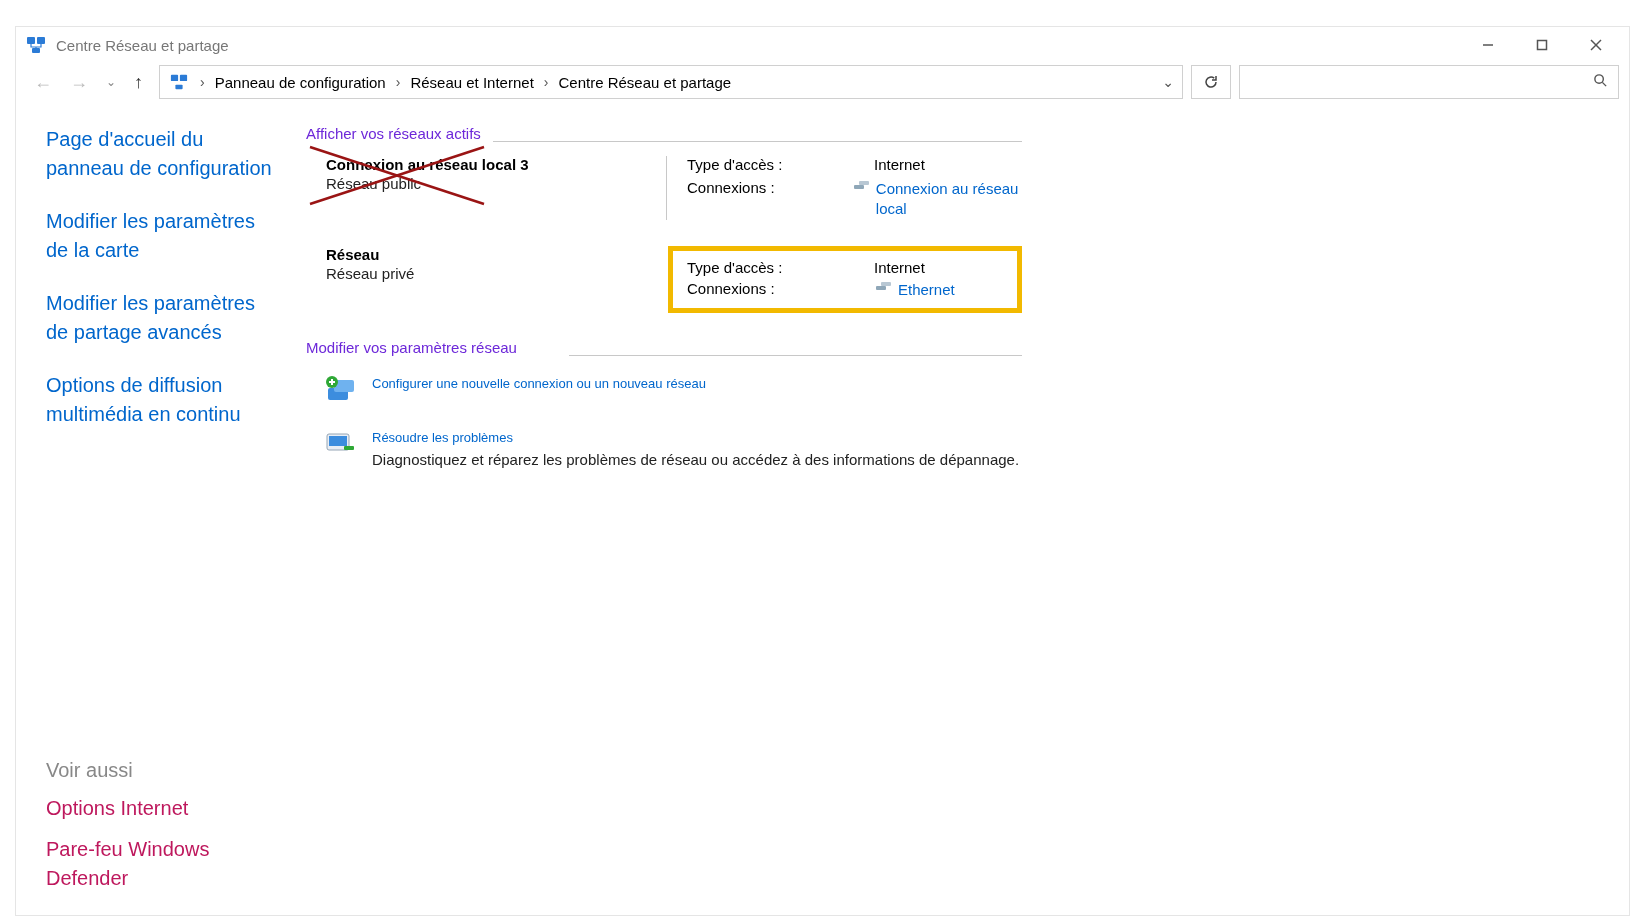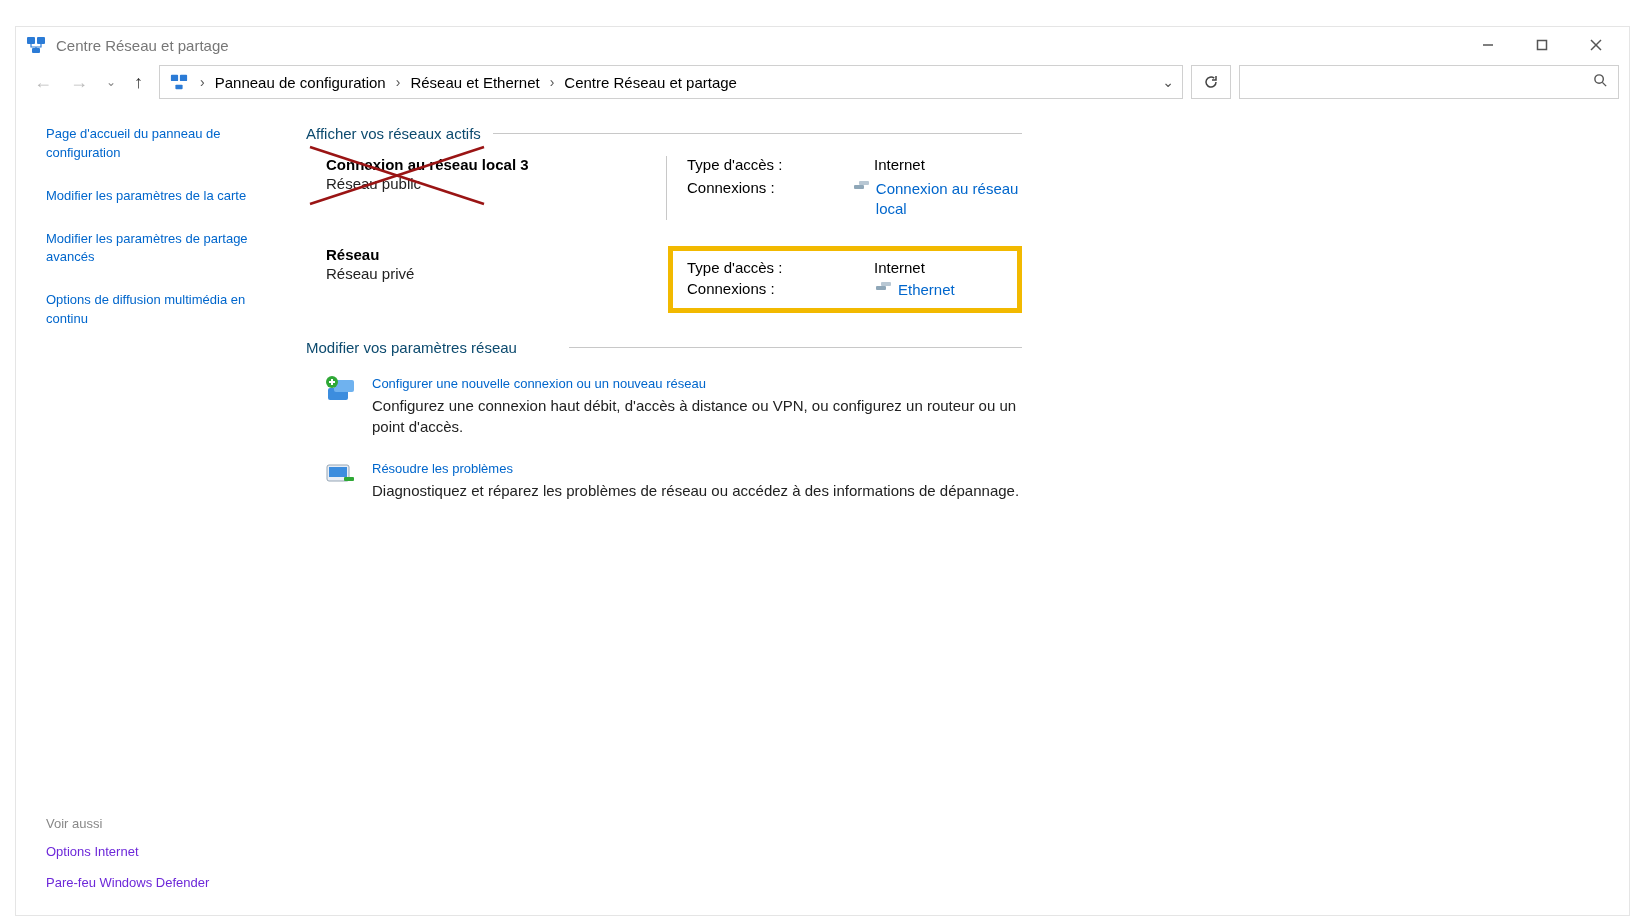--- a/index.html
+++ b/index.html
@@ -18,28 +18,28 @@
   .addrbox { flex:1; border:1px solid #d0d0d0; height:34px; display:flex; align-items:center; padding:0 8px; gap:10px; }
   .breadcrumb { display:flex; align-items:center; gap:10px; font-size:15px; }
   .breadcrumb .chevron { color:#555; font-size:14px; }
   .bc-icon { width:22px; height:22px; display:inline-flex; align-items:center; justify-content:center; }
   .addr-drop { margin-left:auto; color:#555; font-size:14px; }
   .refresh-box { border:1px solid #d0d0d0; width:40px; height:34px; display:flex; align-items:center; justify-content:center; color:#444; font-size:16px; }
   .search-box { border:1px solid #d0d0d0; width:380px; height:34px; display:flex; align-items:center; padding:0 10px; color:#888; }
   .search-box .search-icon { margin-left:auto; color:#555; font-size:15px; }
   
   .body { flex:1; display:flex; overflow:hidden; }
-  .sidebar { width:276px; padding:18px 18px 10px 30px; display:flex; flex-direction:column; gap:24px; font-size:13px; }
+  .sidebar { width:276px; padding:18px 18px 10px 30px; display:flex; flex-direction:column; gap:24px; font-size:20px; }
   .sidebar a { color:#0066cc; text-decoration:none; line-height:1.45; display:block; }
   .sidebar .see-also { margin-top:auto; }
   .see-also-label { color:#888; margin-bottom:12px; }
-  .see-also a { color:#6d28d9; margin-bottom:12px; }
+  .see-also a { color:#be185d; margin-bottom:12px; }
   .main { flex:1; padding:10px 30px 20px 14px; max-width:760px; }
   h1.page-title { font-size:22px; font-weight:400; color:#13417a; margin:0 0 20px 0; }
-  .section-divider { display:flex; align-items:center; margin:8px 0 14px 0; color:#0c4a6e; font-size:15px; }
+  .section-divider { display:flex; align-items:flex-end; margin:8px 0 14px 0; color:#6d28d9; font-size:15px; }
   .section-divider .line { flex:1; border-bottom:1px solid #c8c8c8; margin-left:12px; }
   
   .network-block { display:flex; margin-bottom:26px; }
   .network-left { width:360px; padding-left:20px; position:relative; }
   .network-left .nname { font-weight:600; }
   .network-left .ntype { color:#222; margin-top:2px; }
   .network-right { flex:1; border-left:1px solid #c8c8c8; padding-left:20px; display:flex; flex-direction:column; gap:6px; }
   .kv { display:flex; align-items:flex-start;gap:45px; }
   .kv .k { width:142px; }
   .kv .v { display:flex; align-items:flex-start; gap:6px; }
@@ -101,21 +101,21 @@
         <svg width="18" height="18" viewBox="0 0 20 20">
           <rect x="1" y="2" width="8" height="7" fill="#2b7bd6" rx="1"></rect>
           <rect x="11" y="2" width="8" height="7" fill="#2b7bd6" rx="1"></rect>
           <rect x="6" y="13" width="8" height="5" fill="#2b7bd6" rx="1"></rect>
         </svg>
       </span>
       <span class="breadcrumb">
         <span class="chevron">›</span>
         <span>Panneau de configuration</span>
         <span class="chevron">›</span>
-        <span>Réseau et Ethernet</span>
+        <span>Réseau et Internet</span>
         <span class="chevron">›</span>
         <span>Centre Réseau et partage</span>
       </span>
       <span class="addr-drop">⌄</span>
     </div>
     <div class="refresh-box">
       <svg width="16" height="16" viewBox="0 0 16 16">
             <path d="M13 8a5 5 0 1 1-1.8-3.8" fill="none" stroke="#444" stroke-width="1.5"></path>
             <path d="M13 2v4h-4" fill="none" stroke="#444" stroke-width="1.5"></path>
           </svg>
@@ -219,21 +219,20 @@
         <div class="action-icon">
           <svg width="32" height="32" viewBox="0 0 32 32">
             <rect x="4" y="14" width="20" height="12" rx="2" fill="#3c8dde"></rect>
             <rect x="10" y="6" width="20" height="12" rx="2" fill="#6fb2ef"></rect>
             <circle cx="8" cy="8" r="6" fill="#2fa836"></circle>
             <path d="M8 5v6M5 8h6" stroke="#fff" stroke-width="2"></path>
           </svg>
         </div>
         <div class="action-text">
           <a href="#">Configurer une nouvelle connexion ou un nouveau réseau</a>
-          <div class="desc">Configurez une connexion haut débit, d'accès à distance ou VPN, ou configurez un routeur ou un point d'accès.</div>
         </div>
       </div>
 
       <div class="action-row">
         <div class="action-icon">
           <svg width="32" height="32" viewBox="0 0 32 32">
             <rect x="3" y="6" width="22" height="16" rx="2" fill="#e9eef5" stroke="#96a6b5"></rect>
             <rect x="5" y="8" width="18" height="10" fill="#3c8dde"></rect>
             <rect x="20" y="18" width="10" height="4" fill="#2fa836" rx="1"></rect>
           </svg>

